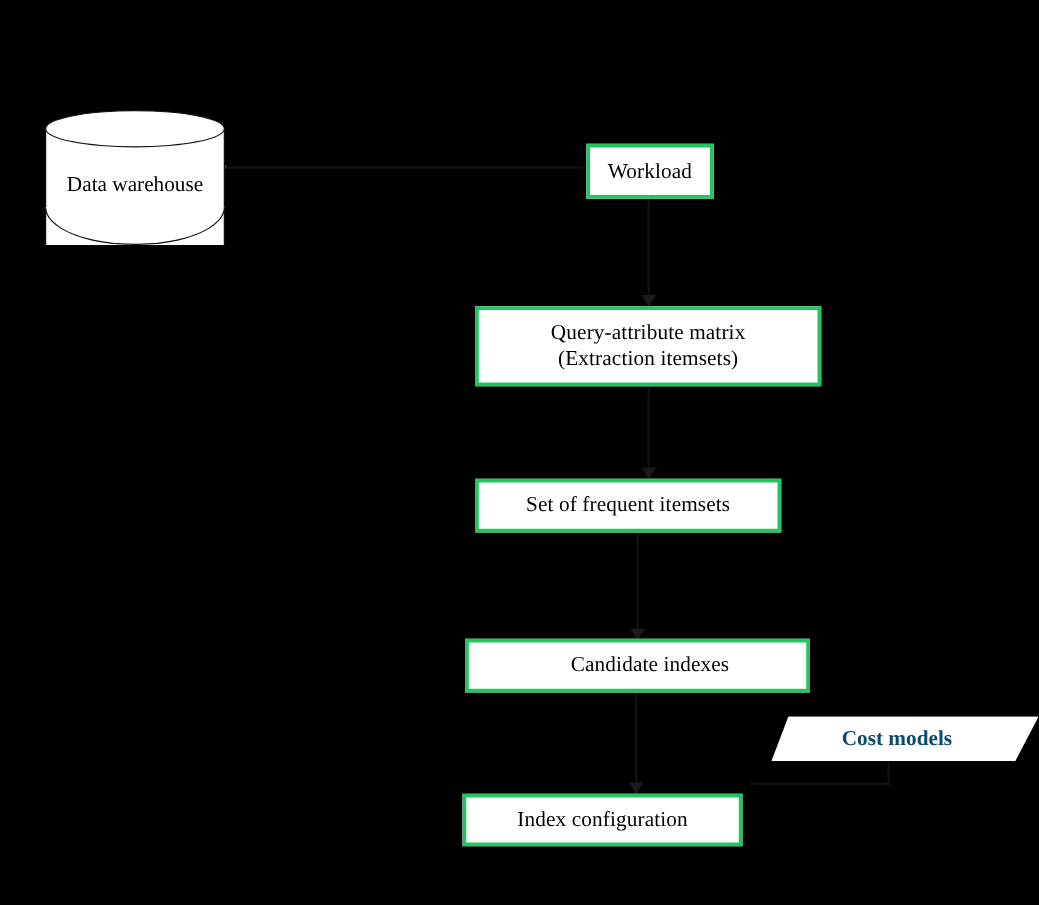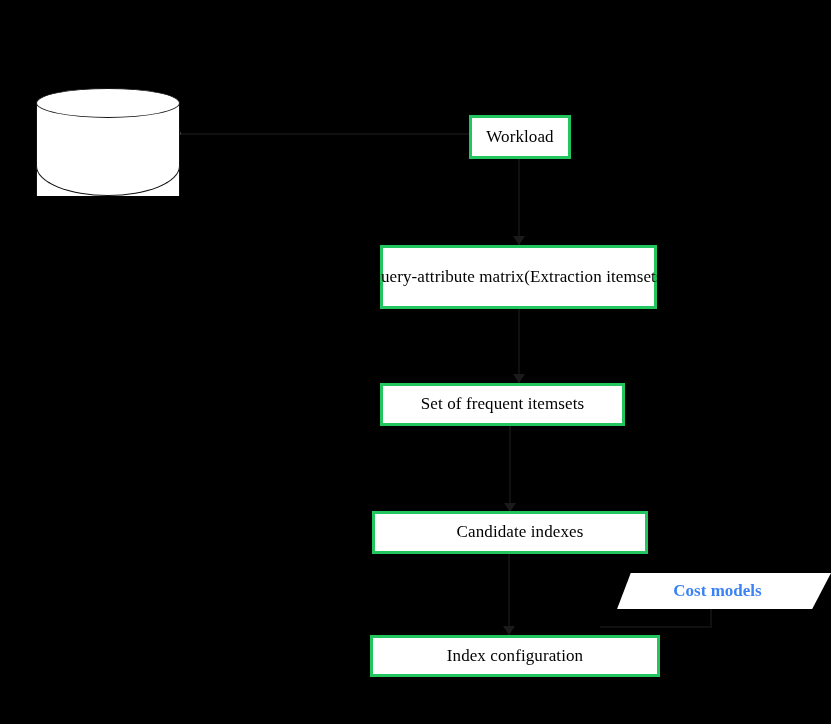--- a/index.html
+++ b/index.html
@@ -90,21 +90,21 @@
   }
 
   
   .parallelogram {
     position: absolute;
     left: 610px;
     top: 573px;
     width: 221px;
     height: 36px;
     background: #ffffff;
-    color: #3b82f6;
+    color: #0c4a6e;
     font-weight: bold;
     font-size: 17px;
     display: flex;
     align-items: center;
     justify-content: center;
     box-sizing: border-box;
     clip-path: polygon(3.2% 100%, 9.4% 0%, 100% 0%, 91.5% 100%);
     padding-right: 6px;
   }
 
@@ -149,40 +149,41 @@
   <div class="conn conn-v" style="left:508px; top:554px; height:81px;"></div>
   <div class="arrowhead" style="left:503px; top:626px;"></div>
 
   <div class="conn conn-h" style="left:600px; top:626px; width:112px;"></div>
   <div class="conn conn-v" style="left:710px; top:609px; height:18px;"></div>
 
   <div class="cylinder">
     <div class="cyl-body"></div>
     <div class="cyl-bottom"></div>
     <div class="cyl-top"></div>
+    <div class="cyl-label">Data warehouse</div>
   </div>
 
   <div class="node-box" style="left:469px; top:115px; width:102px; height:44px;">
     <span class="line">Workload</span>
   </div>
 
-  <div class="node-box" style="left:380px; top:245px; width:277px; height:64px; ">
+  <div class="node-box" style="left:380px; top:245px; width:277px; height:64px; flex-direction:column;">
     <span class="line">Query-attribute matrix</span>
     <span class="line">(Extraction itemsets)</span>
   </div>
 
   <div class="node-box" style="left:380px; top:383px; width:245px; height:43px;">
     <span class="line">Set of frequent itemsets</span>
   </div>
 
   <div class="node-box" style="left:372px; top:511px; width:276px; height:43px;padding-left:20px;">
     <span class="line">Candidate indexes</span>
   </div>
 
   <div class="parallelogram">
     <span class="line">Cost models</span>
   </div>
 
-  <div class="node-box" style="left:370px; top:635px; width:290px; height:42px;">
+  <div class="node-box" style="left:370px; top:635px; width:224px; height:42px;">
     <span class="line">Index configuration</span>
   </div>
 
 </div>
 
 </body></html>

